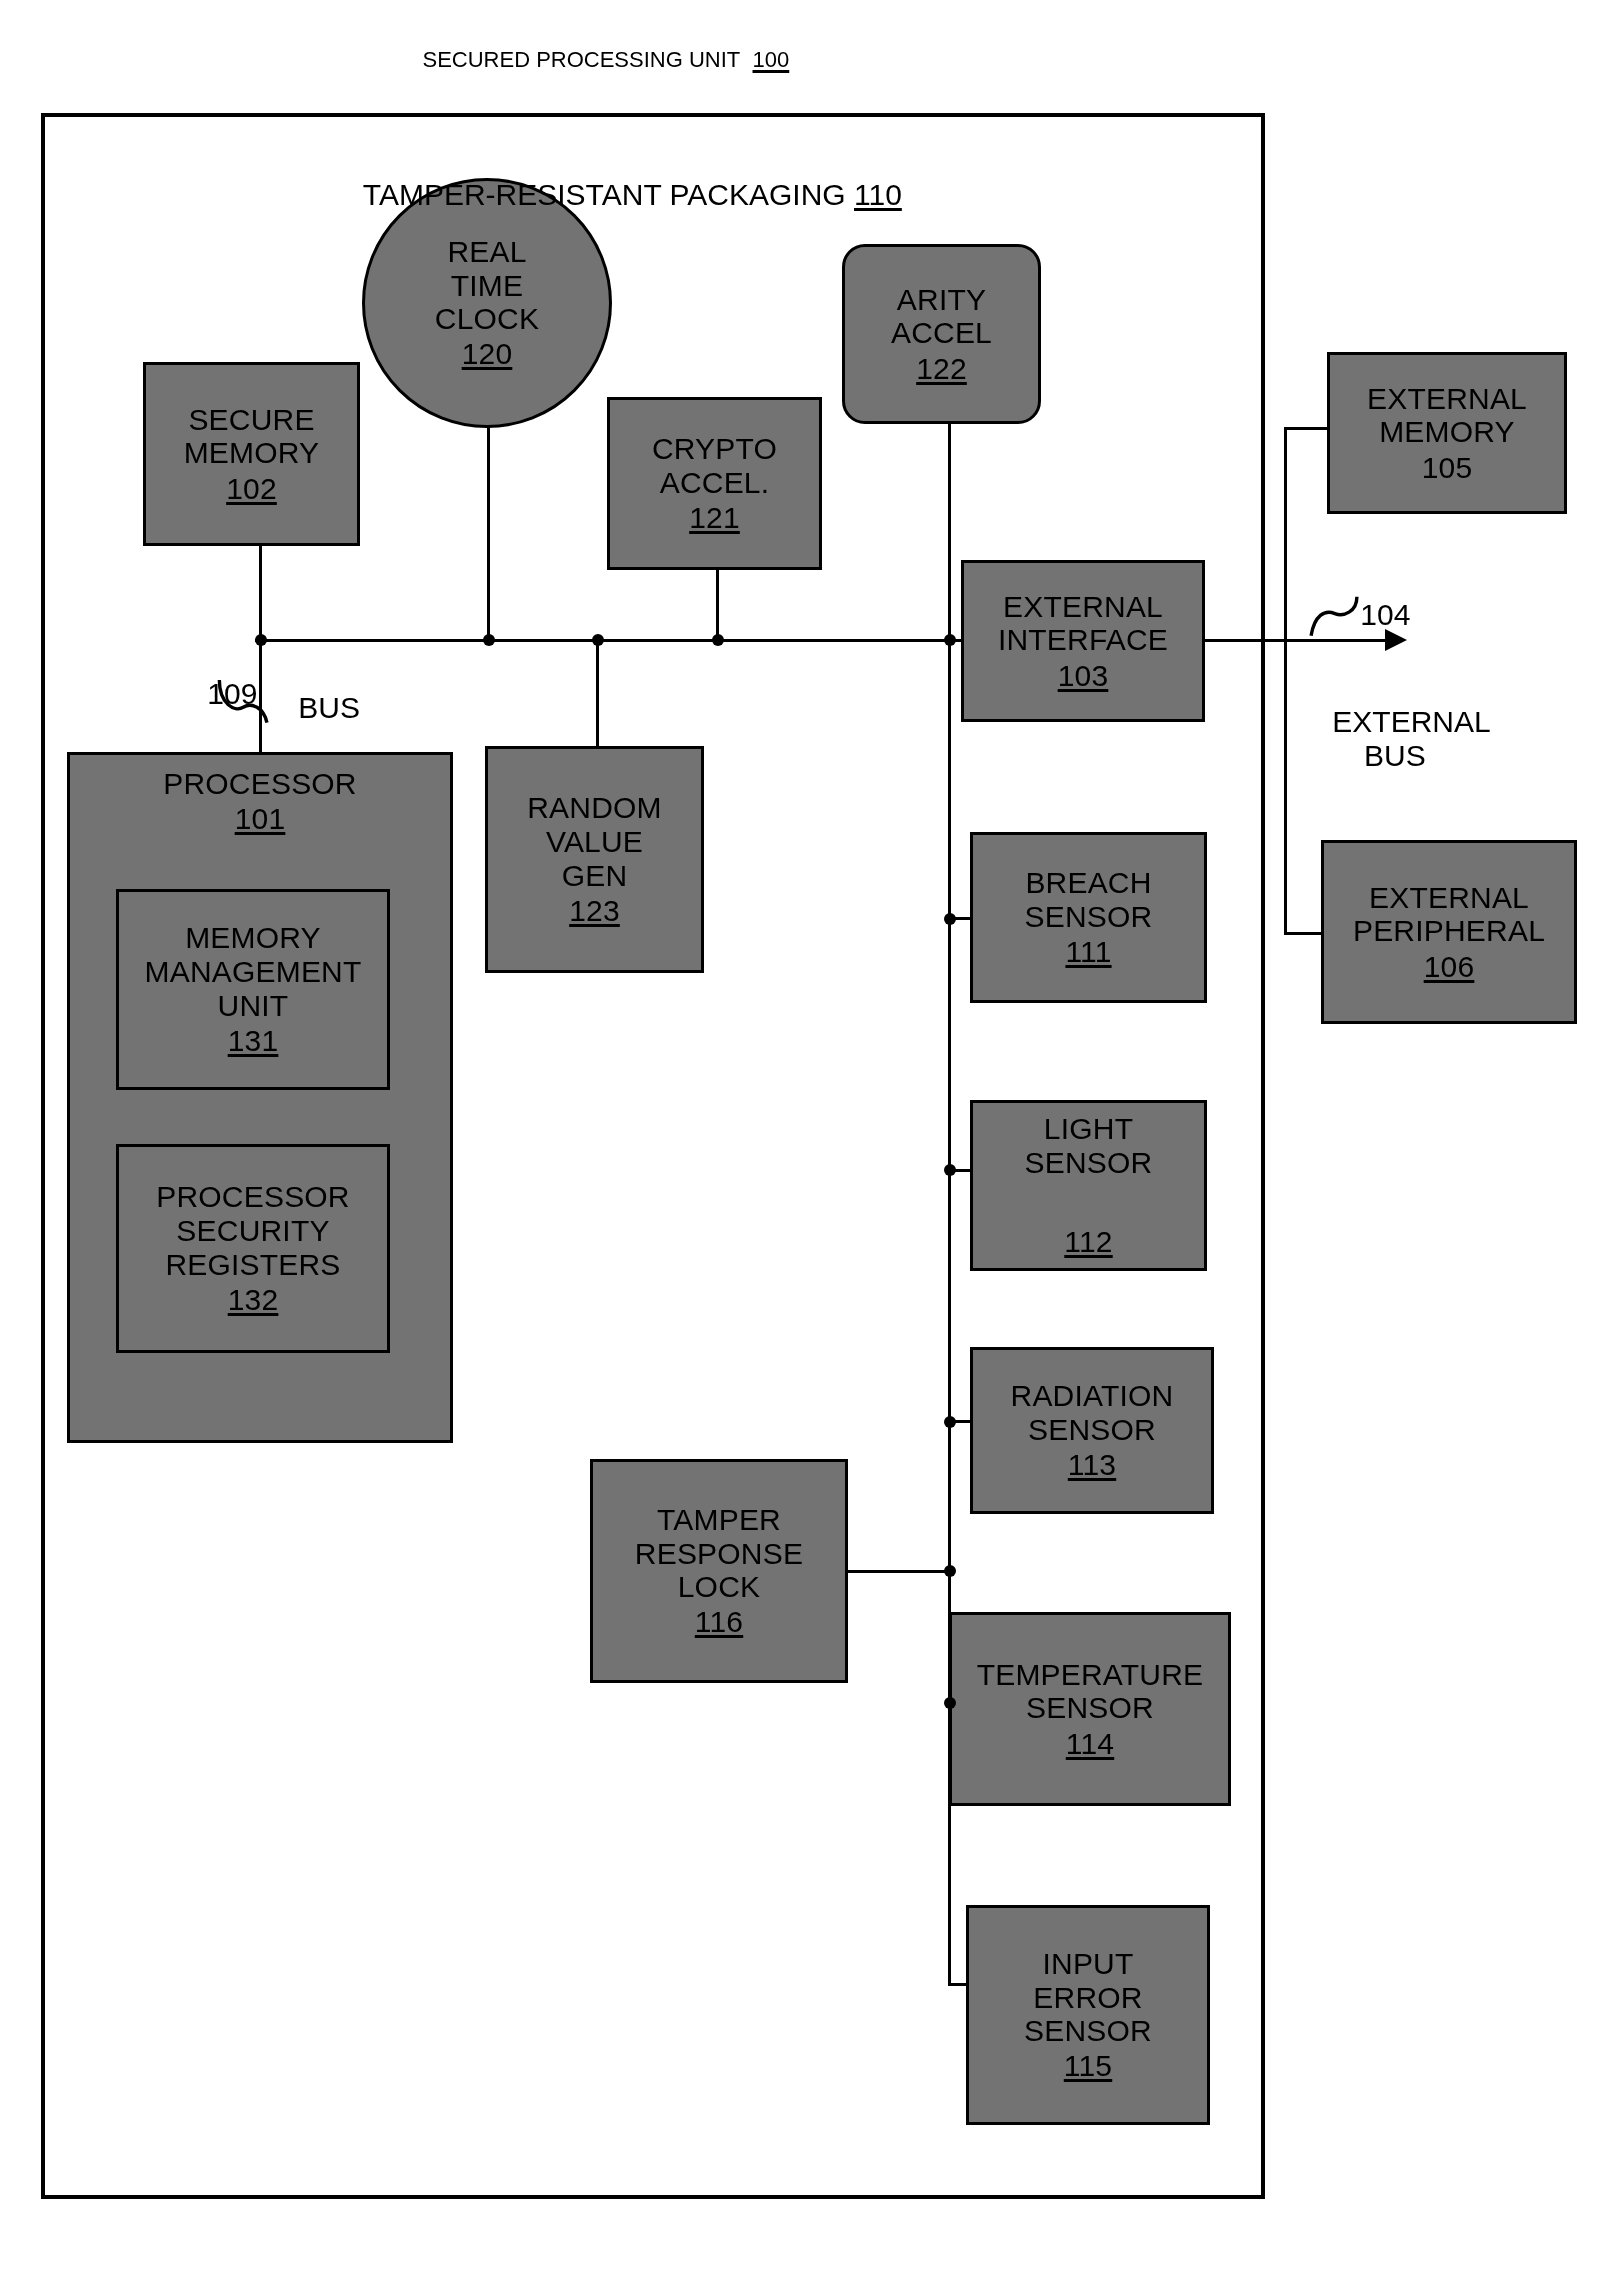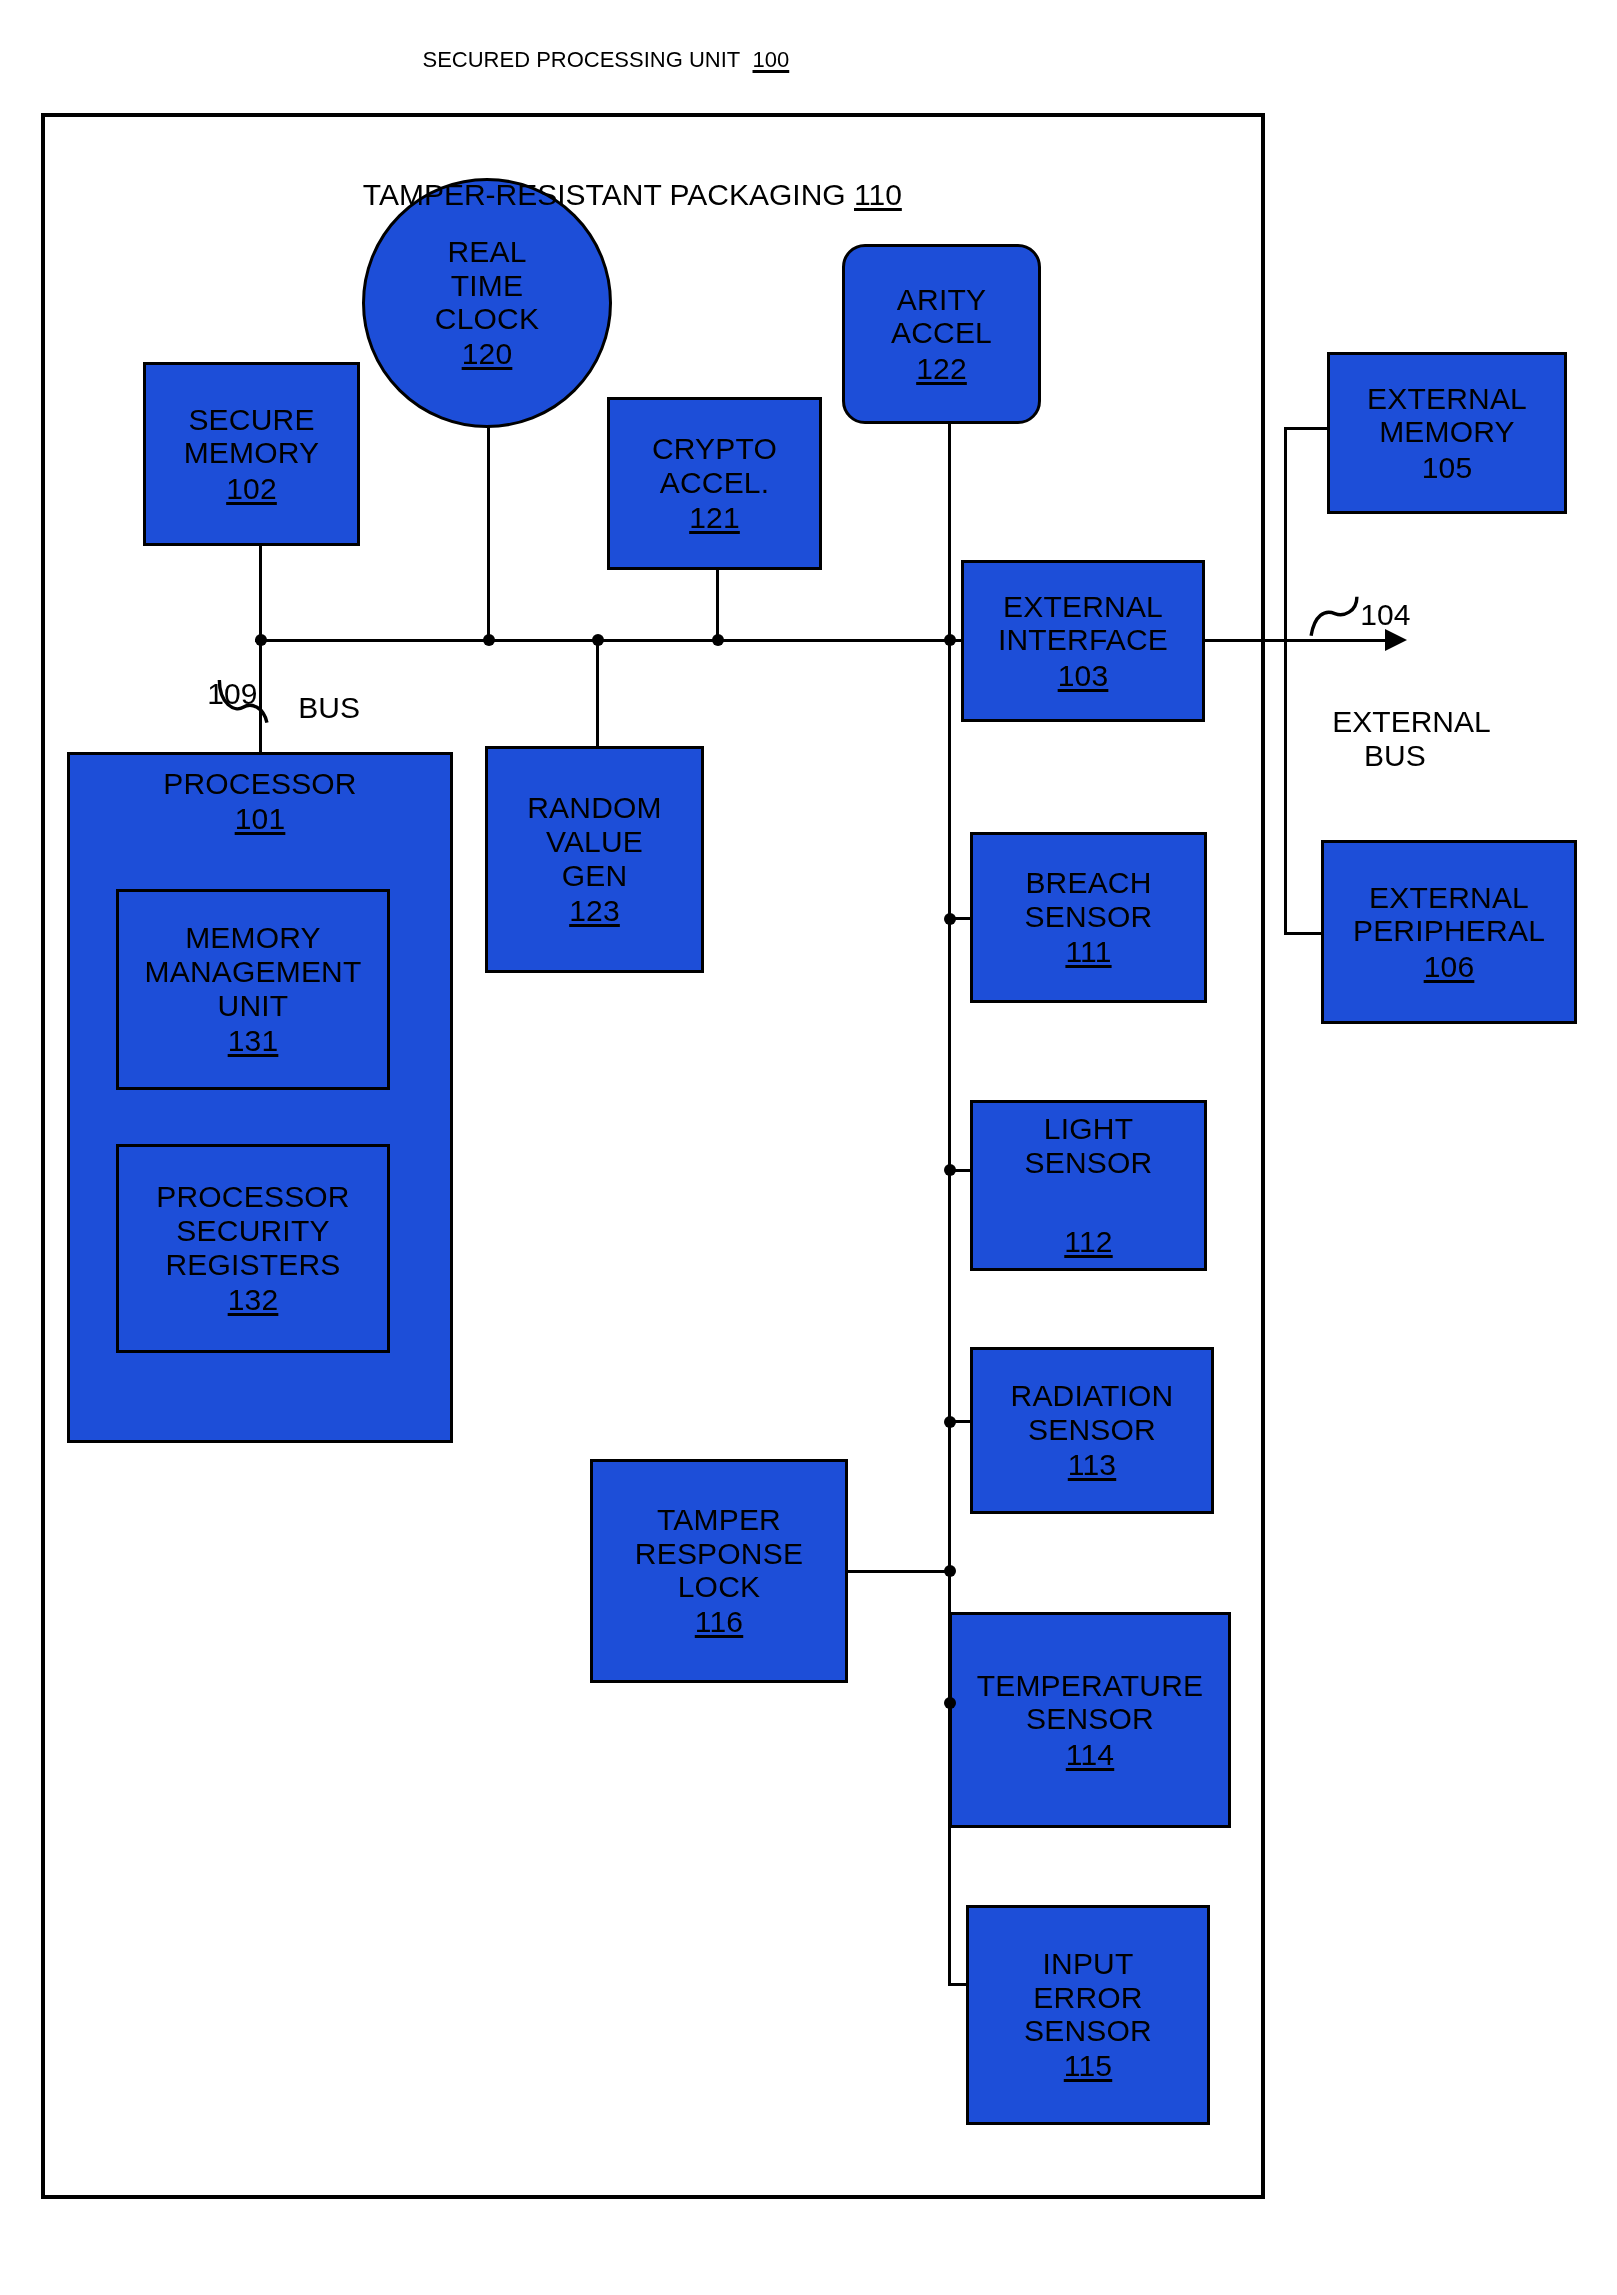--- a/index.html
+++ b/index.html
@@ -14,21 +14,21 @@
     background: #ffffff;
     font-family: "Liberation Sans", sans-serif;
     color: #000000;
     overflow: hidden;
   }
   
   .node {
     position: absolute;
     box-sizing: border-box;
     border: 3.4px solid #000;
-    background: #1d4ed8;
+    background: #737373;
     display: flex;
     flex-direction: column;
     align-items: center;
     justify-content: center;
     text-align: center;
     line-height: 1.12;
     letter-spacing: 0.2px;
     z-index: 5;
   }
   .node .lbl { display: block; white-space: pre-line; }
@@ -253,21 +253,21 @@
 SENSOR</span>
     <span class="num">112</span>
   </div>
 
   <div class="node t33" style="left:970px; top:1347px; width:244px; height:167px;">
     <span class="lbl">RADIATION
 SENSOR</span>
     <span class="num">113</span>
   </div>
 
-  <div class="node t33" style="left:949px; top:1612px; width:282px; height:216px;">
+  <div class="node t33" style="left:949px; top:1612px; width:282px; height:194px;">
     <span class="lbl">TEMPERATURE
 SENSOR</span>
     <span class="num">114</span>
   </div>
 
   <div class="node t33" style="left:966px; top:1905px; width:244px; height:220px;">
     <span class="lbl">INPUT
 ERROR
 SENSOR</span>
     <span class="num">115</span>

